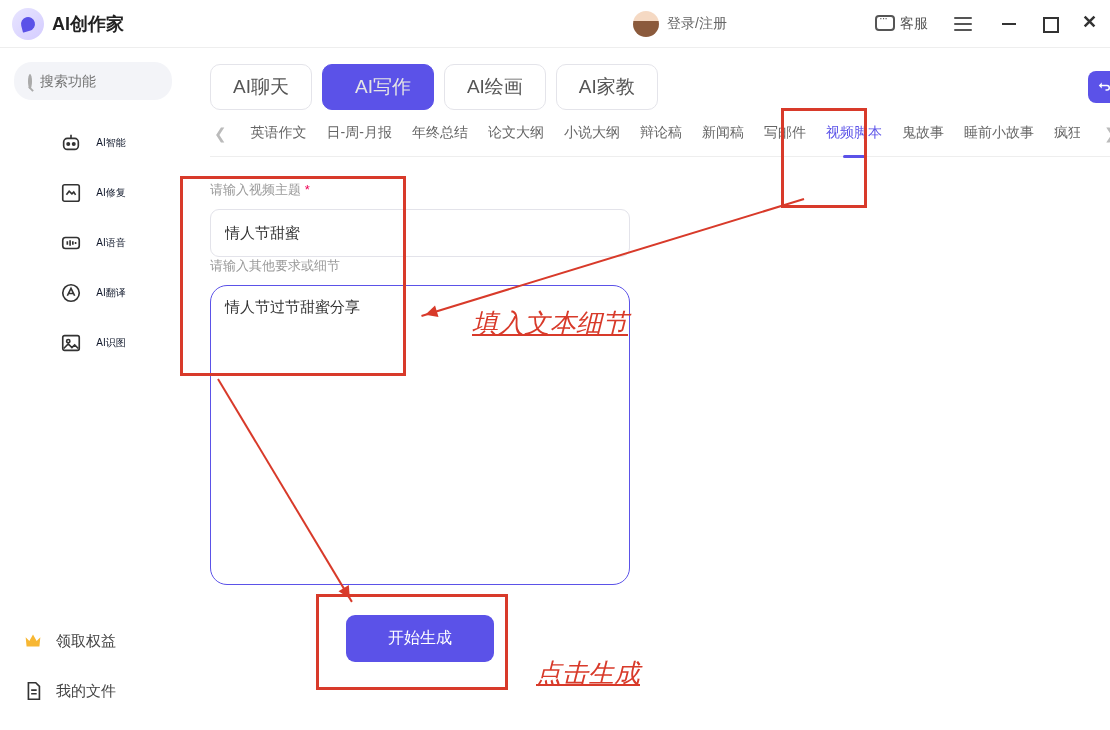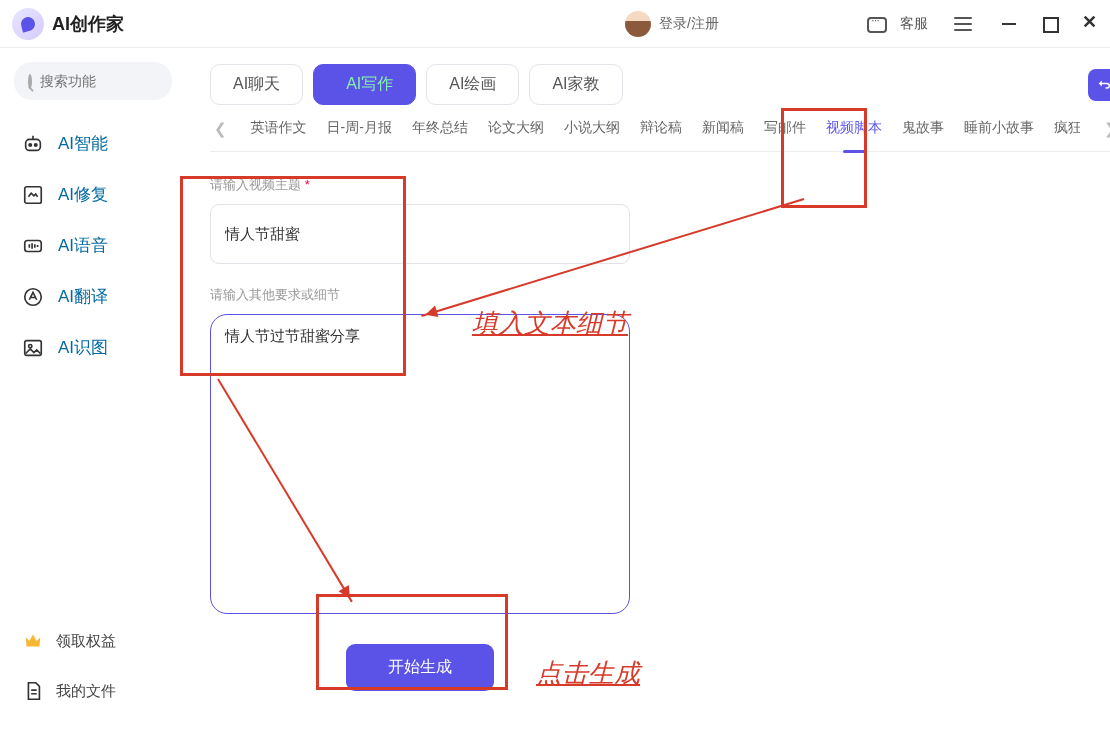--- a/index.html
+++ b/index.html
@@ -6,64 +6,64 @@
 body { font-family: "Microsoft YaHei", "PingFang SC", sans-serif; background: #fff; width: 1110px; height: 730px; overflow: hidden; position: relative; }
 
 .titlebar { height: 48px; display: flex; align-items: center; padding: 0 12px; border-bottom: 1px solid #eee; }
 .logo-wrap { display: flex; align-items: center; gap: 8px; }
 .logo-icon { width: 32px; height: 32px; border-radius: 50%; background: linear-gradient(135deg, #e8e5ff, #d4ccff); display: flex; align-items: center; justify-content: center; position: relative; }
 .logo-icon::after { content: ""; width: 14px; height: 14px; background: #5b52e8; border-radius: 50% 50% 50% 5%; transform: rotate(-15deg); }
 .app-title { font-size: 18px; font-weight: 700; color: #222; }
 .titlebar-spacer { flex: 1; }
 .avatar { width: 26px; height: 26px; border-radius: 50%; background: linear-gradient(#f5d9c3 40%, #8b5a3c 40%); margin-right: 8px; }
 .login-link { color: #666; font-size: 14px; margin-right: 140px; }
-.cs-btn { display: flex; align-items: flex-end; gap: 13px; padding: 4px 8px; border: none; background: none; font-size: 14px; color: #555; }
+.cs-btn { display: flex; align-items: flex-start; gap: 5px; padding: 4px 8px; border: none; background: none; font-size: 14px; color: #555; }
 .cs-icon { width: 20px; height: 16px; border: 2px solid #555; border-radius: 4px; position: relative; }
 .cs-icon::before { content: "···"; position: absolute; top: -5px; left: 2px; font-size: 11px; letter-spacing: -1px; }
 .menu-icon { width: 18px; display: flex; flex-direction: column; gap: 4px; margin: 0 18px; }
 .menu-icon span { height: 2px; background: #555; border-radius: 1px; }
 .win-controls { display: flex; gap: 24px; align-items: center; margin-left: 12px; }
 .win-btn { width: 16px; height: 16px; cursor: pointer; position: relative; }
 .win-min::after { content: ""; position: absolute; top: 7px; left: 0; width: 14px; height: 2px; background: #333; }
 .win-max::after { content: ""; position: absolute; top: 1px; left: 1px; width: 12px; height: 12px; border: 2px solid #333; }
 .win-close { font-size: 18px; line-height: 12px; font-weight: 700; color: #333; }
 
 .container { display: flex; height: calc(730px - 48px); }
 
 .sidebar { width: 186px; padding: 14px 14px; display: flex; flex-direction: column; }
 .search-box { background: #f3f4f8; border-radius: 18px; height: 38px; display: flex; align-items: center; padding: 0 14px; gap: 8px; margin-bottom: 18px; }
 .search-icon { width: 15px; height: 15px; border: 2px solid #aaa; border-radius: 50%; position: relative; }
 .search-icon::after { content: ""; position: absolute; width: 6px; height: 2px; background: #aaa; bottom: -3px; right: -4px; transform: rotate(45deg); }
 .search-input { border: none; background: none; outline: none; font-size: 14px; color: #999; flex: 1; }
-.nav-item { display: flex; align-items: center; gap: 14px; padding: 14px 8px; font-size: 17px; color: #0369a1; cursor: pointer; }
+.nav-item { display: flex; align-items: center; gap: 14px; padding: 14px 8px; font-size: 10px; color: #0f172a; cursor: pointer; justify-content: center; }
 .nav-icon { width: 22px; height: 22px; display: flex; align-items: center; justify-content: center; }
 .nav-icon svg { width: 22px; height: 22px; }
 .sidebar-spacer { flex: 1; }
 .bottom-item { display: flex; align-items: center; gap: 12px; padding: 14px 8px; font-size: 15px; color: #444; cursor: pointer; }
 .crown-icon { color: #f7b733; }
 
 .main { flex: 1; padding: 16px 24px; position: relative; }
 
 .tabs-row { display: flex; gap: 10px; align-items: center; margin-bottom: 14px; }
-.mode-tab { padding: 9px 22px; border-radius: 10px; font-size: 16px; color: #555; background: #fff; border: 1px solid #e4e4ea; cursor: pointer; }
-.mode-tab.active { background: #5b52e8; color: #86efac; border-color: #5b52e8; padding-left: 32px; }
+.mode-tab { padding: 9px 22px; border-radius: 10px; font-size: 19px; color: #555; background: #fff; border: 1px solid #e4e4ea; cursor: pointer; }
+.mode-tab.active { background: #5b52e8; color: #e5e5e5; border-color: #5b52e8; padding-left: 32px; }
 .tabs-spacer { flex: 1; }
 .back-btn { width: 32px; height: 32px; border-radius: 8px; background: #5b52e8; display: flex; align-items: center; justify-content: center; cursor: pointer; }
 .back-btn svg { width: 18px; height: 18px; fill: #fff; }
 
 .cats-row { display: flex; align-items: center; gap: 20px; border-bottom: 1px solid #eee; padding: 0 0 12px 0; font-size: 14px; color: #666; position: relative; }
 .chev { color: #bbb; font-size: 15px; cursor: pointer; padding: 0 4px; }
 .cat { cursor: pointer; white-space: nowrap; position: relative; padding-bottom: 2px; }
 .cat.active { color: #5b52e8; }
 .cat.active::after { content: ""; position: absolute; bottom: -14px; left: 50%; transform: translateX(-50%); width: 22px; height: 3px; background: #5b52e8; border-radius: 2px; }
 
 .form-area { margin-top: 24px; width: 420px; }
 .label { font-size: 13px; color: #999; margin-bottom: 10px; }
 .req { color: #e05; }
-.input-text { width: 100%; height: 60px; border: 1px solid #e3e3ea; border-radius: 9px; padding: 0 14px; font-size: 15px; color: #333; outline: none; margin-bottom: 22px; }
+.input-text { width: 100%; height: 48px; border: 1px solid #e3e3ea; border-radius: 9px; padding: 0 14px; font-size: 15px; color: #333; outline: none; }
 .textarea { width: 100%; height: 300px; border: 1.6px solid #5b52e8; border-radius: 17px; padding: 12px 14px; font-size: 15px; color: #333; outline: none; resize: none; font-family: inherit; }
 .generate-btn { display: block; margin: 26px auto 0; padding: 13px 42px; background: #5b52e8; color: #fff; border: none; border-radius: 9px; font-size: 16px; cursor: pointer; }
 
 
 .anno-box { position: absolute; border: 3px solid #d83a2a; pointer-events: none; }
 .anno-text { position: absolute; color: #d83a2a; font-style: italic; font-family: "KaiTi", "STKaiti", serif; font-size: 26px; text-decoration: underline; pointer-events: none; }
 .arrow-line { position: absolute; background: #d83a2a; height: 2px; transform-origin: left center; pointer-events: none; }
 .arrow-line::after { content: ""; position: absolute; right: -2px; top: -5px; border: 6px solid transparent; border-left: 12px solid #d83a2a; }
 </style>
 </head>

